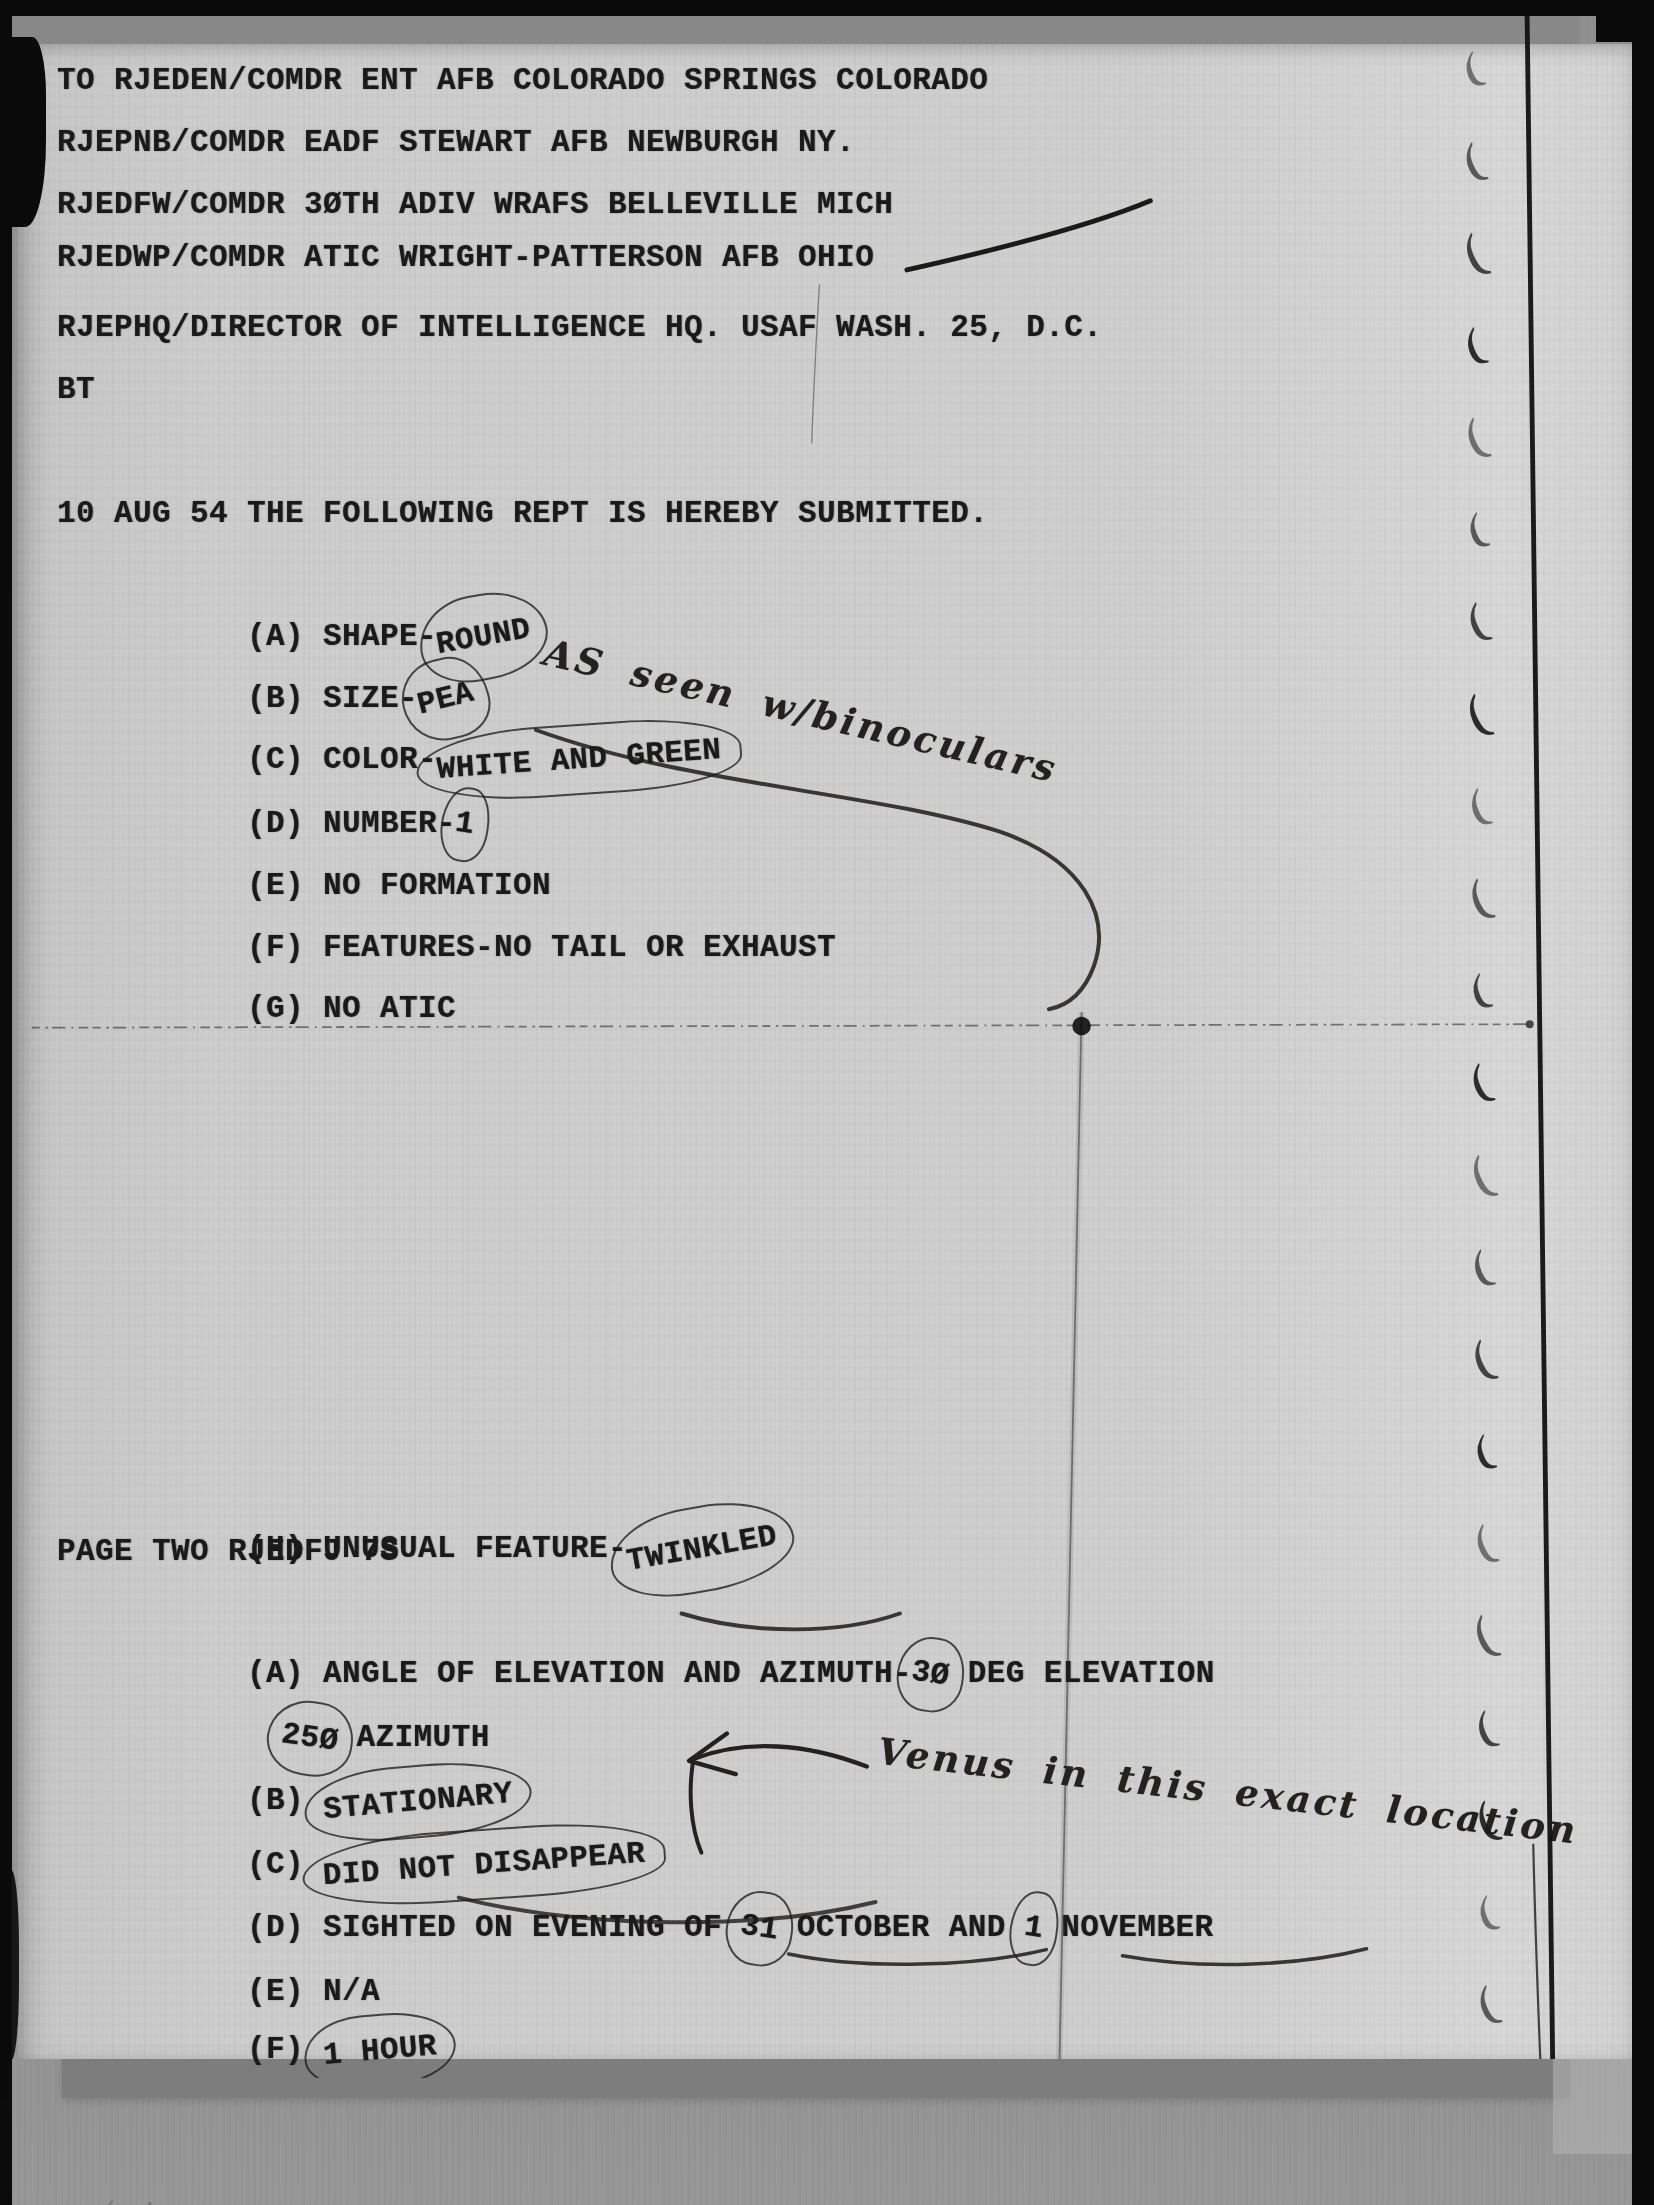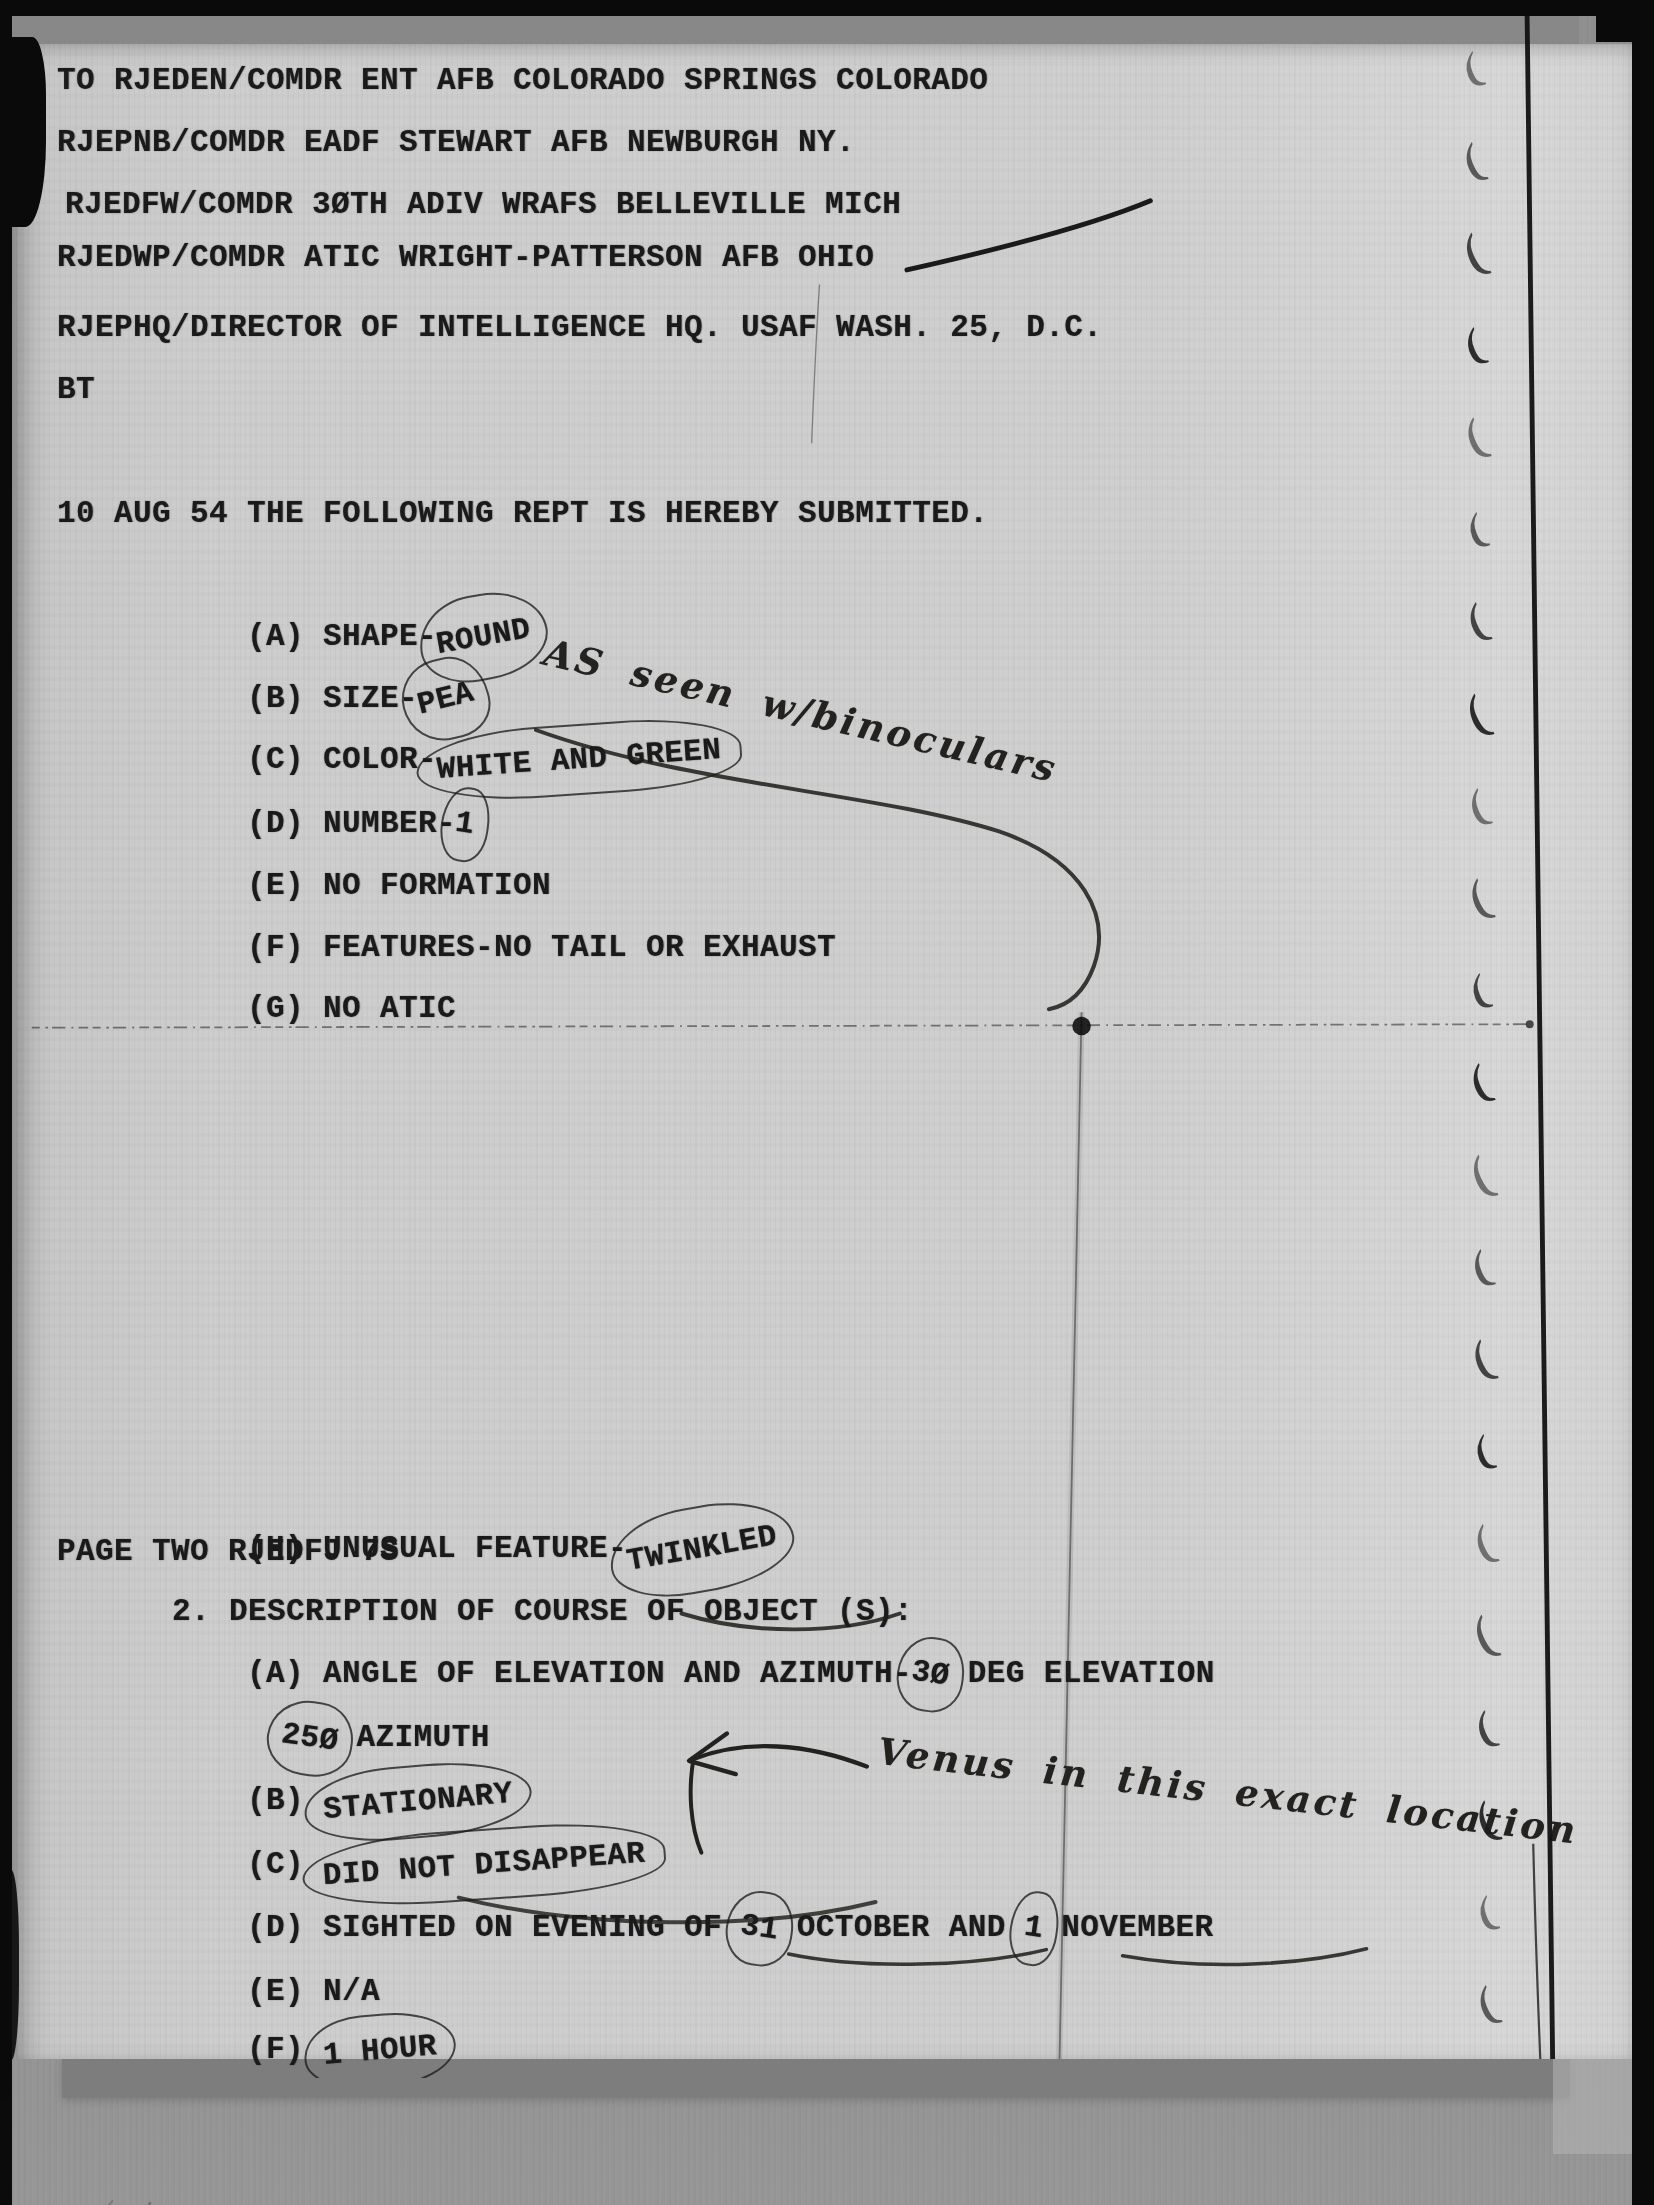--- a/index.html
+++ b/index.html
@@ -66,41 +66,40 @@
 
   <div class="under-shadow"></div>
   <div class="right-bottom-light"></div>
   <div class="top-band"></div>
 
   <div class="page-clip">
     <div class="paper"></div>
 
     <div class="line" style="left:57px;top:65px">TO RJEDEN/COMDR ENT AFB COLORADO SPRINGS COLORADO</div>
     <div class="line" style="left:57px;top:127px">RJEPNB/COMDR EADF STEWART AFB NEWBURGH NY.</div>
-    <div class="line" style="left:65px;top:189px">RJEDFW/COMDR 3ØTH ADIV WRAFS BELLEVILLE MICH</div>
+    <div class="line" style="left:57px;top:189px">RJEDFW/COMDR 3ØTH ADIV WRAFS BELLEVILLE MICH</div>
     <div class="line" style="left:57px;top:242px">RJEDWP/COMDR ATIC WRIGHT-PATTERSON AFB OHIO</div>
     <div class="line" style="left:57px;top:312px">RJEPHQ/DIRECTOR OF INTELLIGENCE HQ. USAF WASH. 25, D.C.</div>
     <div class="line" style="left:57px;top:374px">BT</div>
 
     <div class="line" style="left:57px;top:498px">10 AUG 54 THE FOLLOWING REPT IS HEREBY SUBMITTED.</div>
 
     <div class="line" style="left:247px;top:621px"><span>(A) SHAPE-</span><span class="circ cv-round"><span>ROUND</span></span></div>
     <div class="line" style="left:247px;top:683px"><span>(B) SIZE-</span><span class="circ cv-pea"><span>PEA</span></span></div>
     <div class="line" style="left:247px;top:744px"><span>(C) COLOR-</span><span class="circ cv-wide"><span>WHITE AND GREEN</span></span></div>
     <div class="line" style="left:247px;top:808px"><span>(D) NUMBER-</span><span class="circ cv-digit"><span>1</span></span></div>
     <div class="line" style="left:247px;top:870px">(E) NO FORMATION</div>
     <div class="line" style="left:247px;top:932px">(F) FEATURES-NO TAIL OR EXHAUST</div>
     <div class="line" style="left:247px;top:993px">(G) NO ATIC</div>
 
     <div class="hand" style="left:549px;top:634px;transform:rotate(13deg)">AS seen w/binoculars</div>
     <div class="hand" style="left:880px;top:1733px;transform:rotate(6.5deg)">Venus in this exact location</div>
 
     <div class="line" style="left:57px;top:1536px">PAGE TWO RJEDFJ 7S</div>
     <div class="line" style="left:247px;top:1533px"><span>(H) UNUSUAL FEATURE-</span><span class="circ cv-round"><span>TWINKLED</span></span></div>
-    <div class="line" style="left:172px;top:1596px">2. DESCRIPTION OF COURSE OF OBJECT (S):</div>
 
     <div class="line" style="left:247px;top:1658px"><span>(A) ANGLE OF ELEVATION AND AZIMUTH-</span><span class="circ cv-digit"><span>3Ø</span></span><span> DEG ELEVATION</span></div>
     <div class="line" style="left:282px;top:1722px"><span class="circ cv-digit"><span>25Ø</span></span><span> AZIMUTH</span></div>
     <div class="line" style="left:247px;top:1785px"><span>(B) </span><span class="circ cv-open"><span>STATIONARY</span></span></div>
     <div class="line" style="left:247px;top:1849px"><span>(C) </span><span class="circ cv-wide"><span>DID NOT DISAPPEAR</span></span></div>
     <div class="line" style="left:247px;top:1912px"><span>(D) SIGHTED ON EVENING OF </span><span class="circ cv-digit"><span>31</span></span><span> OCTOBER AND </span><span class="circ cv-digit"><span>1</span></span><span> NOVEMBER</span></div>
     <div class="line" style="left:247px;top:1976px">(E) N/A</div>
     <div class="line" style="left:247px;top:2034px"><span>(F) </span><span class="circ cv-open"><span>1 HOUR</span></span></div>
 
     <div>

